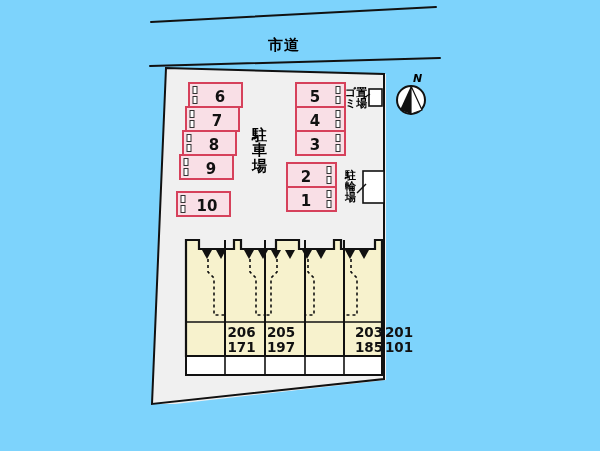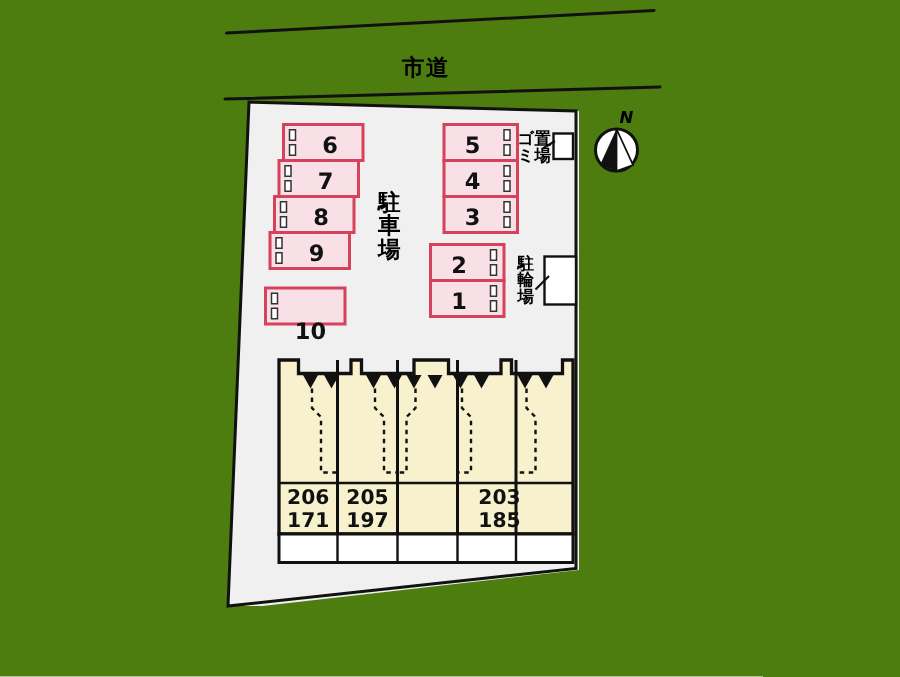--- a/index.html
+++ b/index.html
@@ -8,21 +8,21 @@
     padding: 0;
     background: #ffffff;
   }
   body {
     font-family: "DejaVu Sans", "Liberation Sans", sans-serif;
   }
   #stage {
     position: relative;
     width: 600px;
     height: 451px;
-    background: #4d7c0f;
+    background: #7dd3fc;
     overflow: hidden;
   }
   #plan-svg {
     position: absolute;
     left: 0;
     top: 0;
   }
   
   .lbl {
     position: absolute;
@@ -73,20 +73,21 @@
     text-align: center;
   }
   
   .unit {
     position: absolute;
     text-align: center;
     font-size: 13.5px;
     font-weight: 700;
     color: #111;
     line-height: 1.12;
+    margin-left: 36px;
   }
   .compass-n {
     position: absolute;
     font-size: 11px;
     font-style: italic;
     font-weight: 700;
     color: #000;
   }
 </style>
 </head>
@@ -257,34 +258,38 @@
     <span>輪</span>
     <span>場</span>
   </div>
 
   <div class="compass-n" style="left:413px; top:72px;">N</div>
 
   <div class="stall-num" style="left:202px; top:88px; width:36px;">6</div>
   <div class="stall-num" style="left:199px; top:112px; width:36px;">7</div>
   <div class="stall-num" style="left:196px; top:136px; width:36px;">8</div>
   <div class="stall-num" style="left:193px; top:160px; width:36px;">9</div>
-  <div class="stall-num" style="left:187px; top:212px; width:40px;">10</div>
+  <div class="stall-num" style="left:187px; top:197px; width:40px;">10</div>
 
   <div class="stall-num" style="left:300px; top:88px; width:30px;">5</div>
   <div class="stall-num" style="left:300px; top:112px; width:30px;">4</div>
   <div class="stall-num" style="left:300px; top:136px; width:30px;">3</div>
   <div class="stall-num" style="left:291px; top:168px; width:30px;">2</div>
   <div class="stall-num" style="left:291px; top:192px; width:30px;">1</div>
 
   <div class="unit" style="left:186px; top:325px; width:39px;">
     <div>206</div>
     <div>171</div>
   </div>
   <div class="unit" style="left:225px; top:325px; width:40px;">
     <div>205</div>
     <div>197</div>
   </div>
   <div class="unit" style="left:265px; top:325px; width:40px;padding-left:48px;">
     <div>203</div>
     <div>185</div>
   </div>
+  <div class="unit" style="left:344px; top:325px; width:38px;">
+    <div>201</div>
+    <div>101</div>
+  </div>
 
 </div>
 
 </body></html>

